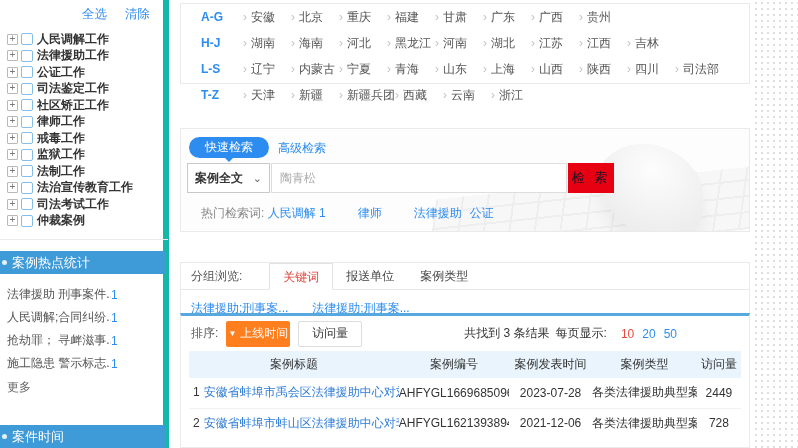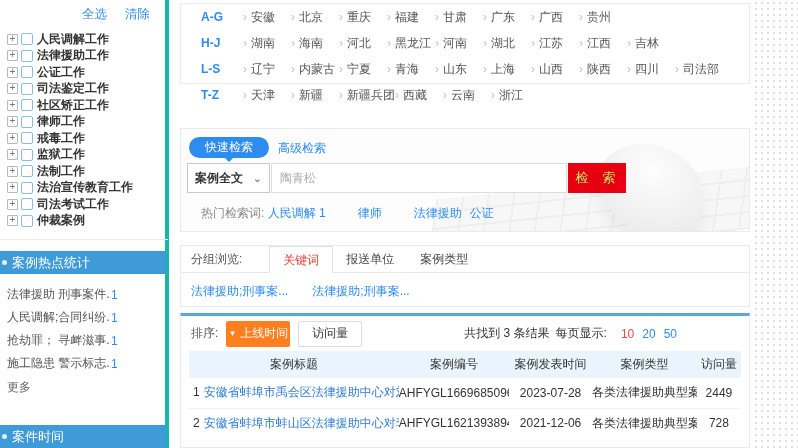--- a/index.html
+++ b/index.html
@@ -13,21 +13,21 @@
   }
   *{box-sizing:border-box;margin:0;padding:0;}
   html,body{width:798px;height:448px;overflow:hidden;background:#fff;}
   body{font-family:"Liberation Sans","DejaVu Sans",sans-serif;position:relative;}
   a{text-decoration:none;cursor:pointer;}
   .screen{position:absolute;inset:0;width:798px;height:448px;background:#fff;}
   .dots{position:absolute;left:753px;top:0;width:45px;height:448px;
     background-image:radial-gradient(#dedede 1px,transparent 1.4px);background-size:6px 6px;}
 
   
-  .sidebar{position:absolute;left:0;top:0;width:169px;height:448px;background:#fff;border-right:4px solid #14b8a6;}
+  .sidebar{position:absolute;left:0;top:0;width:169px;height:448px;background:#fff;border-right:6px solid #14b8a6;}
   .side-toolbar{position:absolute;top:6px;left:0;width:168px;display:flex;justify-content:flex-end;gap:18px;padding-right:18px;font-size:12.5px;}
   .side-toolbar a{color:var(--link-blue);}
   .tree{position:absolute;top:31px;left:7px;}
   .tree-item{height:16.5px;display:flex;align-items:center;white-space:nowrap;}
   .expander{width:11px;height:11px;border:1px solid #b9b9b9;border-radius:1px;color:#777;font-size:10px;line-height:8px;text-align:center;margin-right:3px;background:#fff;flex:none;cursor:pointer;}
   .cb{width:12px;height:12px;border:1px solid #85bdea;border-radius:2px;background:#fff;margin-right:4px;flex:none;cursor:pointer;}
   .tree-label{font-size:12px;font-weight:700;color:#333;cursor:pointer;}
   .side-divider{position:absolute;top:239px;left:0;width:168px;border-top:1px solid #ebebeb;}
   .side-header{position:absolute;left:0;width:166px;height:23px;background:var(--section-header-blue);color:#fff;font-size:13px;line-height:23px;padding-left:12px;}
   .side-header::before{content:'';position:absolute;left:2px;top:9px;width:5px;height:5px;border-radius:50%;background:rgba(255,255,255,.85);}
@@ -60,27 +60,27 @@
     border-radius:52% 48% 46% 54%/60% 62% 38% 40%;box-shadow:10px 12px 16px rgba(0,0,0,.05);}
   .quick-pill{position:absolute;left:8px;top:8px;width:80px;height:21px;border-radius:11px;background:var(--link-blue);
     color:#fff;font-size:12px;text-align:center;line-height:21px;z-index:2;cursor:pointer;}
   .quick-pill::after{content:'';position:absolute;left:50%;top:100%;margin-left:-4px;border:4px solid transparent;border-top-color:var(--link-blue);}
   .adv-tab{position:absolute;left:97px;top:11px;font-size:12px;color:var(--link-blue);z-index:2;cursor:pointer;}
   .scope-select{position:absolute;left:6px;top:34px;width:83px;height:30px;border:1px solid #c9c9c9;background:#fff;
     display:flex;align-items:center;justify-content:space-between;padding:10px 7px;font-size:12px;font-weight:700;color:#333;z-index:2;cursor:pointer;}
   .scope-select .arrow{font-size:11px;color:#666;font-weight:400;}
   .search-input{position:absolute;left:90px;top:34px;width:296px;height:30px;border:1px solid #ddd;padding:0 8px;font-size:12px;color:#333;z-index:2;background:#fff;outline:none;}
   .search-input::placeholder{color:#aaa;}
-  .search-btn{position:absolute;left:387px;top:34px;width:58px;height:30px;background:var(--search-button-red);color:#bef264;
-    border:none;font-size:13px;letter-spacing:3px;z-index:2;cursor:pointer;font-family:Liberation Mono, monospace;}
+  .search-btn{position:absolute;left:387px;top:34px;width:46px;height:30px;background:var(--search-button-red);color:#0f172a;
+    border:none;font-size:13px;letter-spacing:3px;z-index:2;cursor:pointer;font-family:Liberation Sans, sans-serif;}
   .hot-row{position:absolute;left:20px;top:76px;font-size:12px;color:#888;z-index:2;white-space:nowrap;}
   .hot-link{color:var(--link-blue);}
 
   
-  .panel-filter{top:245px;height:62px;}
+  .panel-filter{top:262px;height:62px;}
   .f-row1{height:27px;display:flex;align-items:stretch;border-bottom:1px solid #e8e8e8;font-size:12px;}
   .f-label{margin-left:10px;line-height:27px;color:#555;}
   .f-tab{line-height:26px;padding:0 13px;color:#444;cursor:pointer;}
   .f-tab.active{border:1px solid #e2e2e2;border-bottom:1px solid #fff;margin-bottom:-1px;background:#fff;color:var(--active-filter-tab-red);}
   .f-row2{padding:8px 0 0 10px;}
   .kw-link{color:var(--link-blue);font-size:12px;margin-right:24px;}
 
   
   .panel-results{top:313px;height:135px;border-top:3px solid #58a8e0;}
   .sort-row{height:35px;display:flex;align-items:center;padding-left:10px;font-size:12px;color:#555;}

